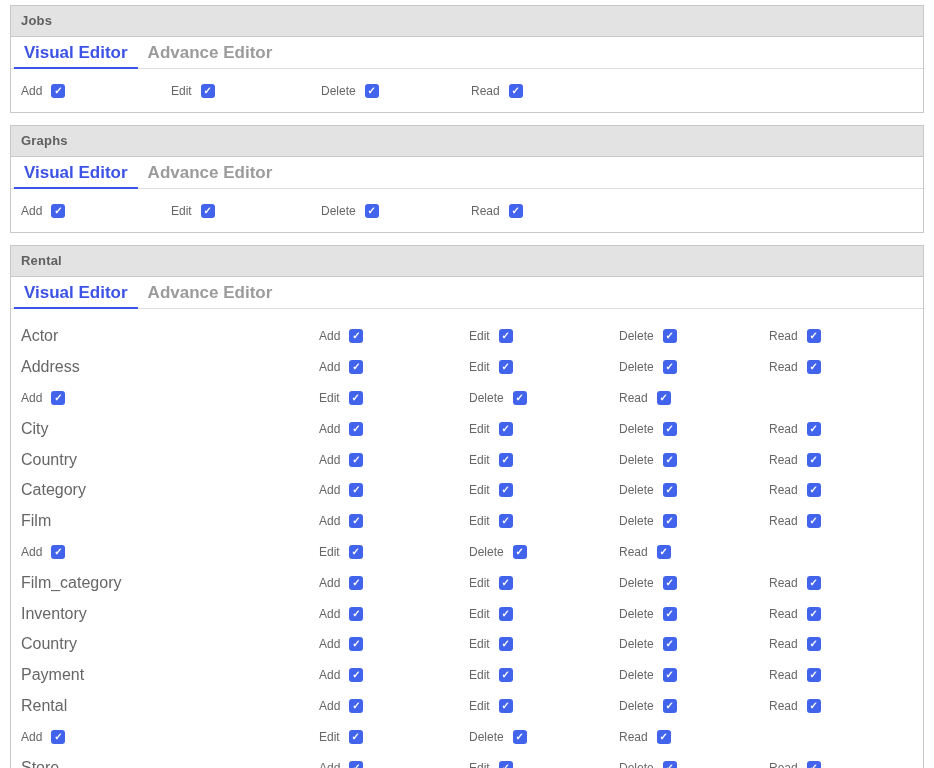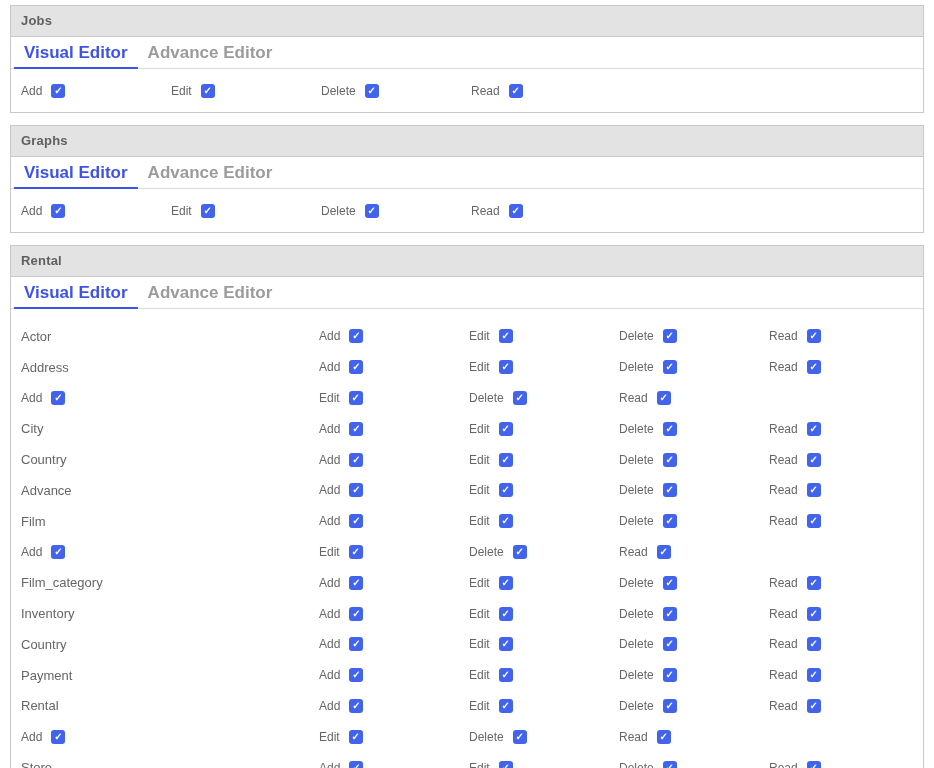--- a/index.html
+++ b/index.html
@@ -70,21 +70,21 @@
     transform: translateY(-0.5px);
   }
 
   .rows { padding: 12px 0 0 10px; }
   .table-row {
     display: grid;
     grid-template-columns: 298px 150px 150px 150px 150px;
     align-items: center;
     height: 30.8px;
   }
-  .table-name { font-size: 13px; color: #666666; }
+  .table-name { font-size: 16px; color: #666666; }
 </style>
 </head>
 <body>
 
 <div class="page">
 
   <div class="panel">
     <div class="panel-header">Jobs</div>
     <div class="tab-bar">
       <div class="tab active">Visual Editor</div>
@@ -292,21 +292,21 @@
     </div>
     <div class="perm">
       <span class="perm-label">Read</span>
       <span class="checkbox">
               <span class="check">✓</span>
             </span>
     </div>
   </div>
 
   <div class="table-row">
-    <div class="table-name">Advance</div>
+    <div class="table-name">Category</div>
     <div class="perm">
       <span class="perm-label">Add</span>
       <span class="checkbox">
               <span class="check">✓</span>
             </span>
     </div>
     <div class="perm">
       <span class="perm-label">Edit</span>
       <span class="checkbox">
               <span class="check">✓</span>

